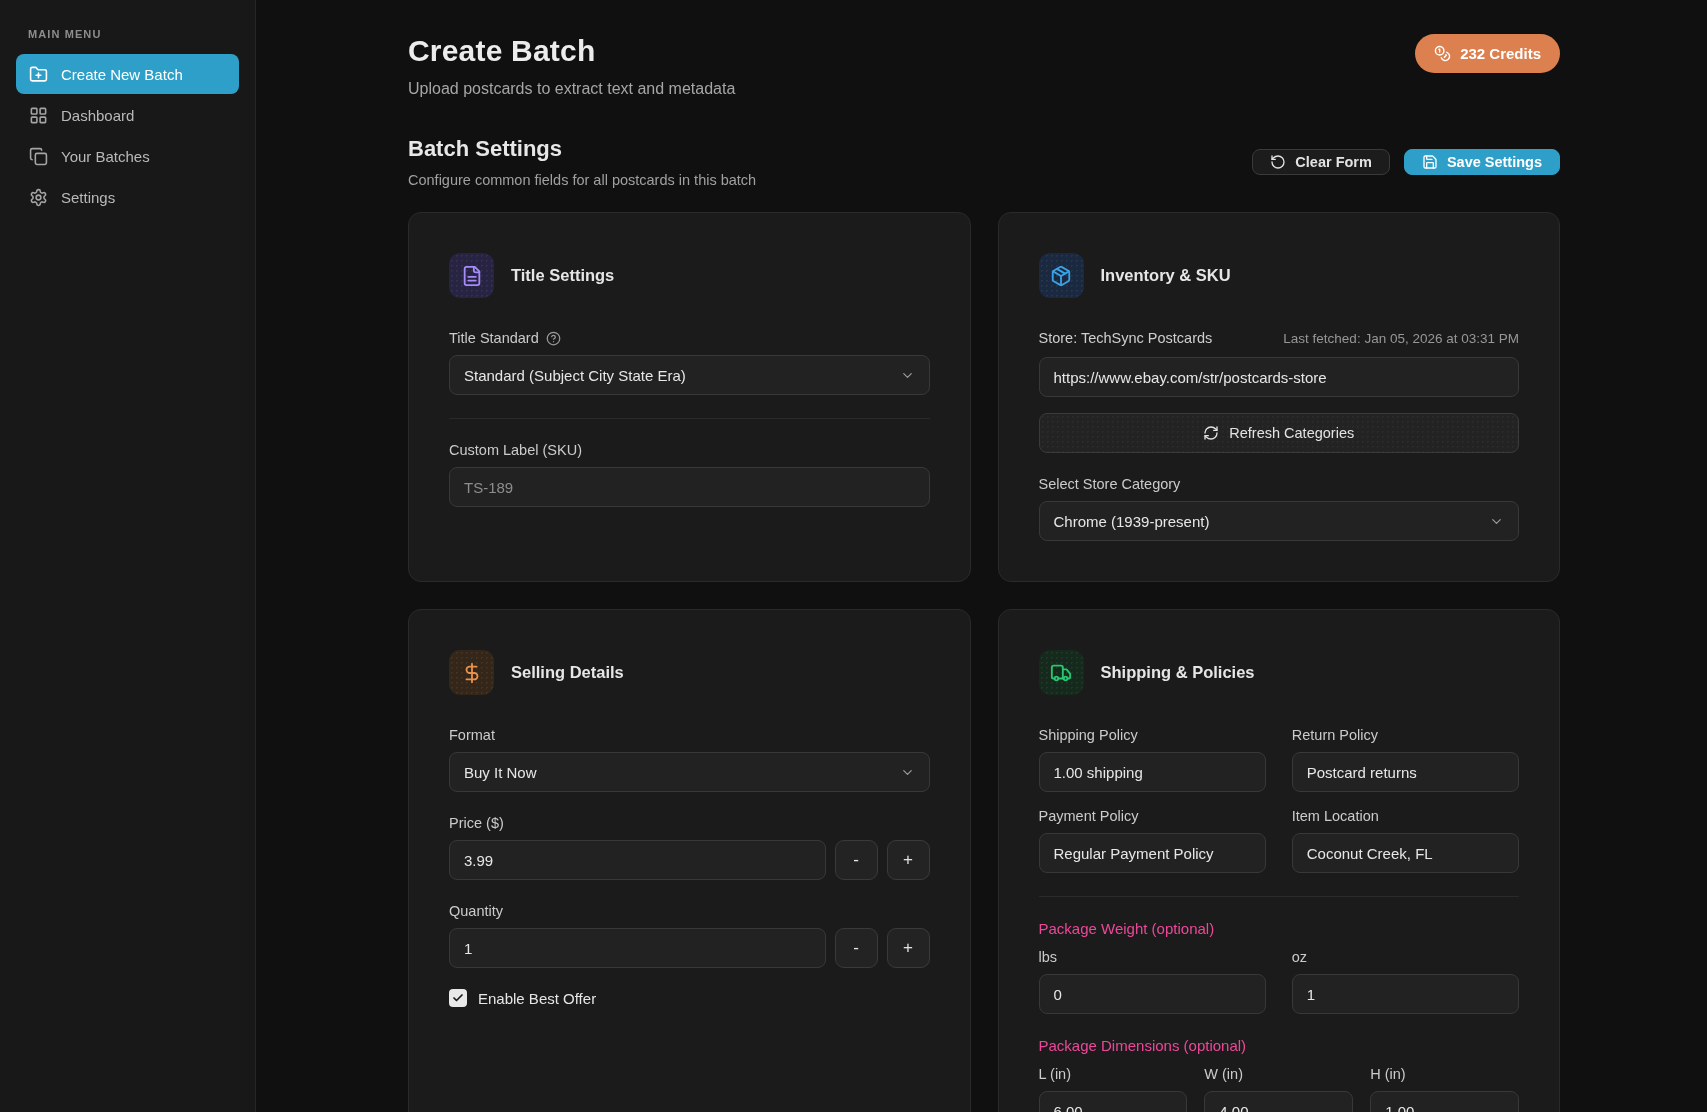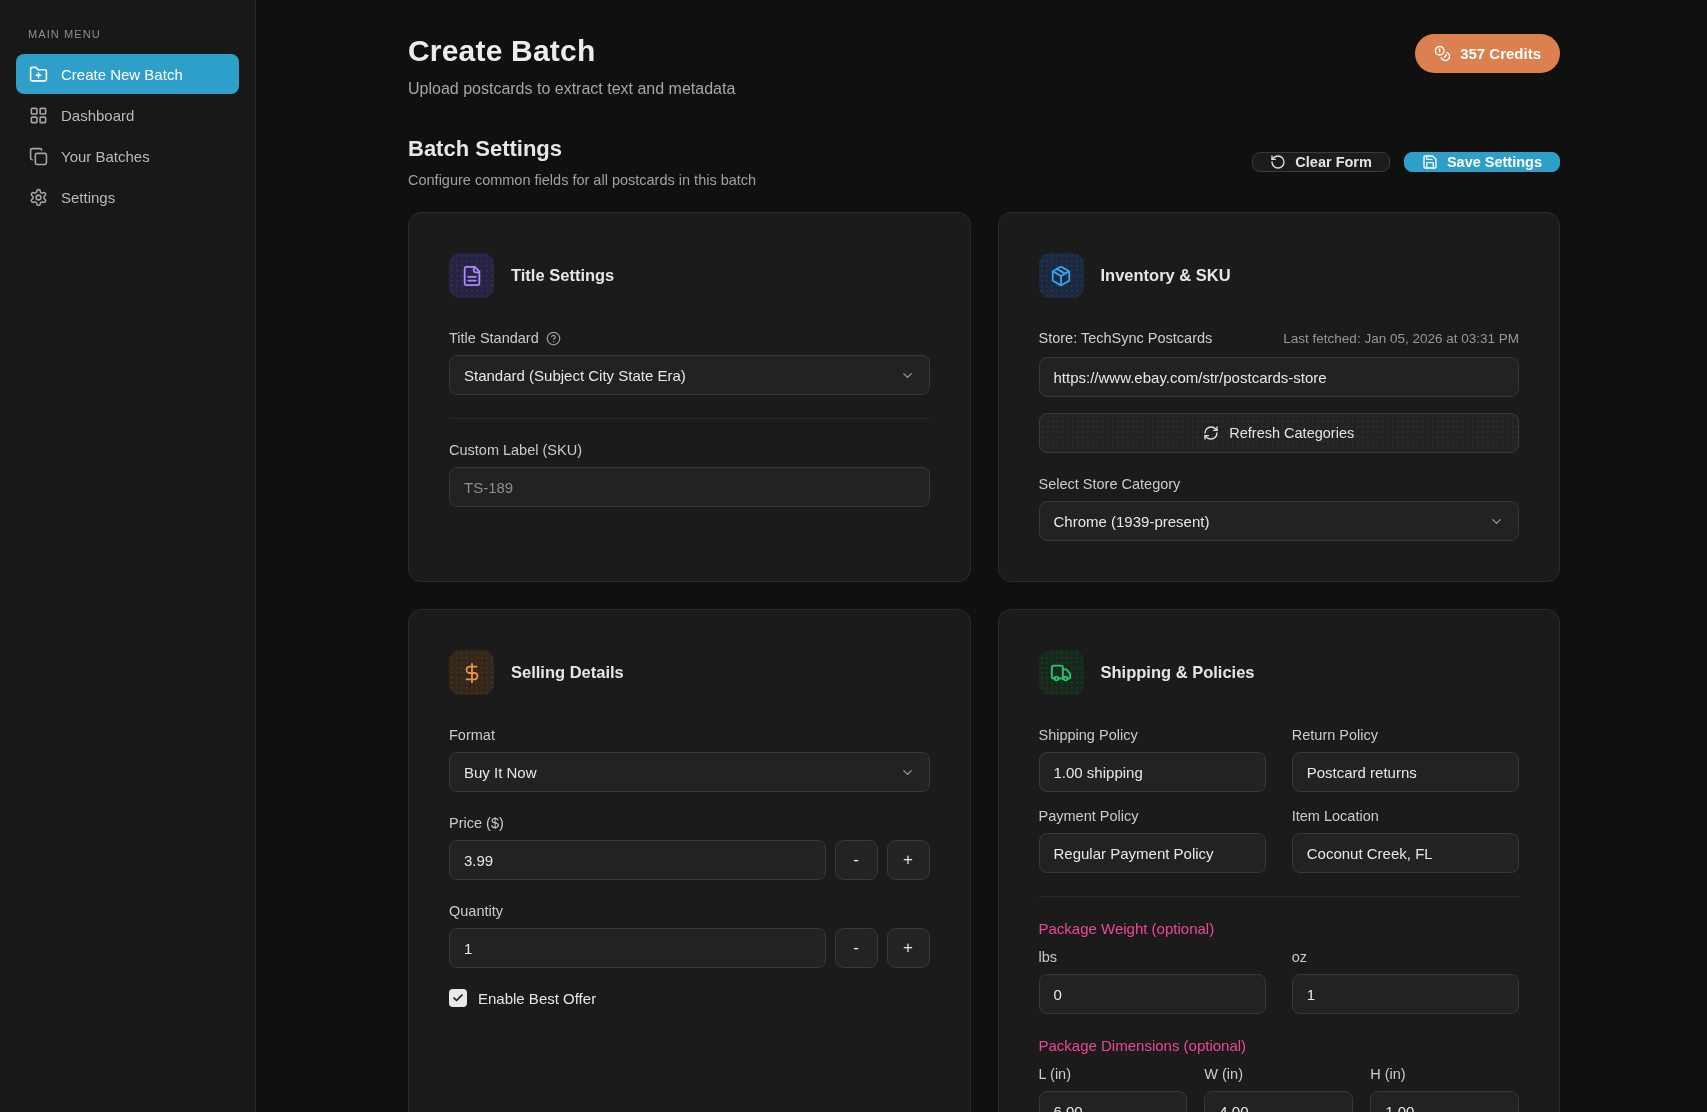--- a/index.html
+++ b/index.html
@@ -12,21 +12,21 @@
   }
   svg { display:block; }
 
   
   .sidebar {
     width:256px; min-width:256px; height:100%;
     background:#181818; border-right:1px solid #262626;
     padding:28px 16px;
   }
   .menu-label {
-    font-size:11px; font-weight:400; letter-spacing:1.1px;
+    font-size:11px; font-weight:700; letter-spacing:1.1px;
     color:#8d8d8d; margin:0 0 14px 12px;
   }
   .nav-item {
     display:flex; align-items:center; gap:13px;
     height:40px; padding:0 13px; border-radius:8px;
     color:#b9b9b9; font-size:15px; cursor:pointer; margin-bottom:1px;
   }
   .nav-item .nav-ic { color:#a5a5a5; }
   .nav-item.active { background:#2e9fc9; color:#ffffff; }
   .nav-item.active .nav-ic { color:#ffffff; }
@@ -43,21 +43,21 @@
     border-radius:999px; padding:0 19px; height:39px;
     font-size:15px; font-weight:600; cursor:pointer;
     font-family:"Liberation Sans", sans-serif;
   }
 
   .section-head { margin-top:38px; display:flex; justify-content:space-between; align-items:center; }
   .section-title { font-size:22px; font-weight:700; color:#e7e7e7; }
   .section-sub { margin-top:10px; font-size:14.5px; color:#a0a0a0; }
   .head-actions { display:flex; gap:14px; }
   .btn {
-    display:flex; align-items:center; gap:9px; height:20px;
+    display:flex; align-items:center; gap:9px; height:26px;
     border-radius:8px; padding:0 17px; font-size:14.5px; font-weight:600;
     cursor:pointer; font-family:"Liberation Sans", sans-serif;
   }
   .btn-ghost { background:#1c1c1c; border:1px solid #3a3a3a; color:#e3e3e3; }
   .btn-primary { background:#2e9fc9; border:1px solid #2e9fc9; color:#ffffff; }
 
   
   .grid {
     margin-top:24px;
     display:grid; grid-template-columns:1fr 1fr; gap:27px;
@@ -189,21 +189,21 @@
     </div>
     <button class="credits-pill">
       <span>
         <svg width="17" height="17" viewBox="0 0 24 24" fill="none" stroke="currentColor" stroke-width="2" stroke-linecap="round" stroke-linejoin="round">
             <circle cx="8" cy="8" r="6"></circle>
             <path d="M18.09 10.37A6 6 0 1 1 10.34 18"></path>
             <path d="M7 6h1v4"></path>
             <path d="m16.71 13.88.7.71-2.82 2.82"></path>
           </svg>
       </span>
-      <span>357 Credits</span>
+      <span>232 Credits</span>
     </button>
   </div>
 
   <div class="section-head">
     <div>
       <h2 class="section-title">Batch Settings</h2>
       <div class="section-sub">Configure common fields for all postcards in this batch</div>
     </div>
     <div class="head-actions">
       <button class="btn btn-ghost">

